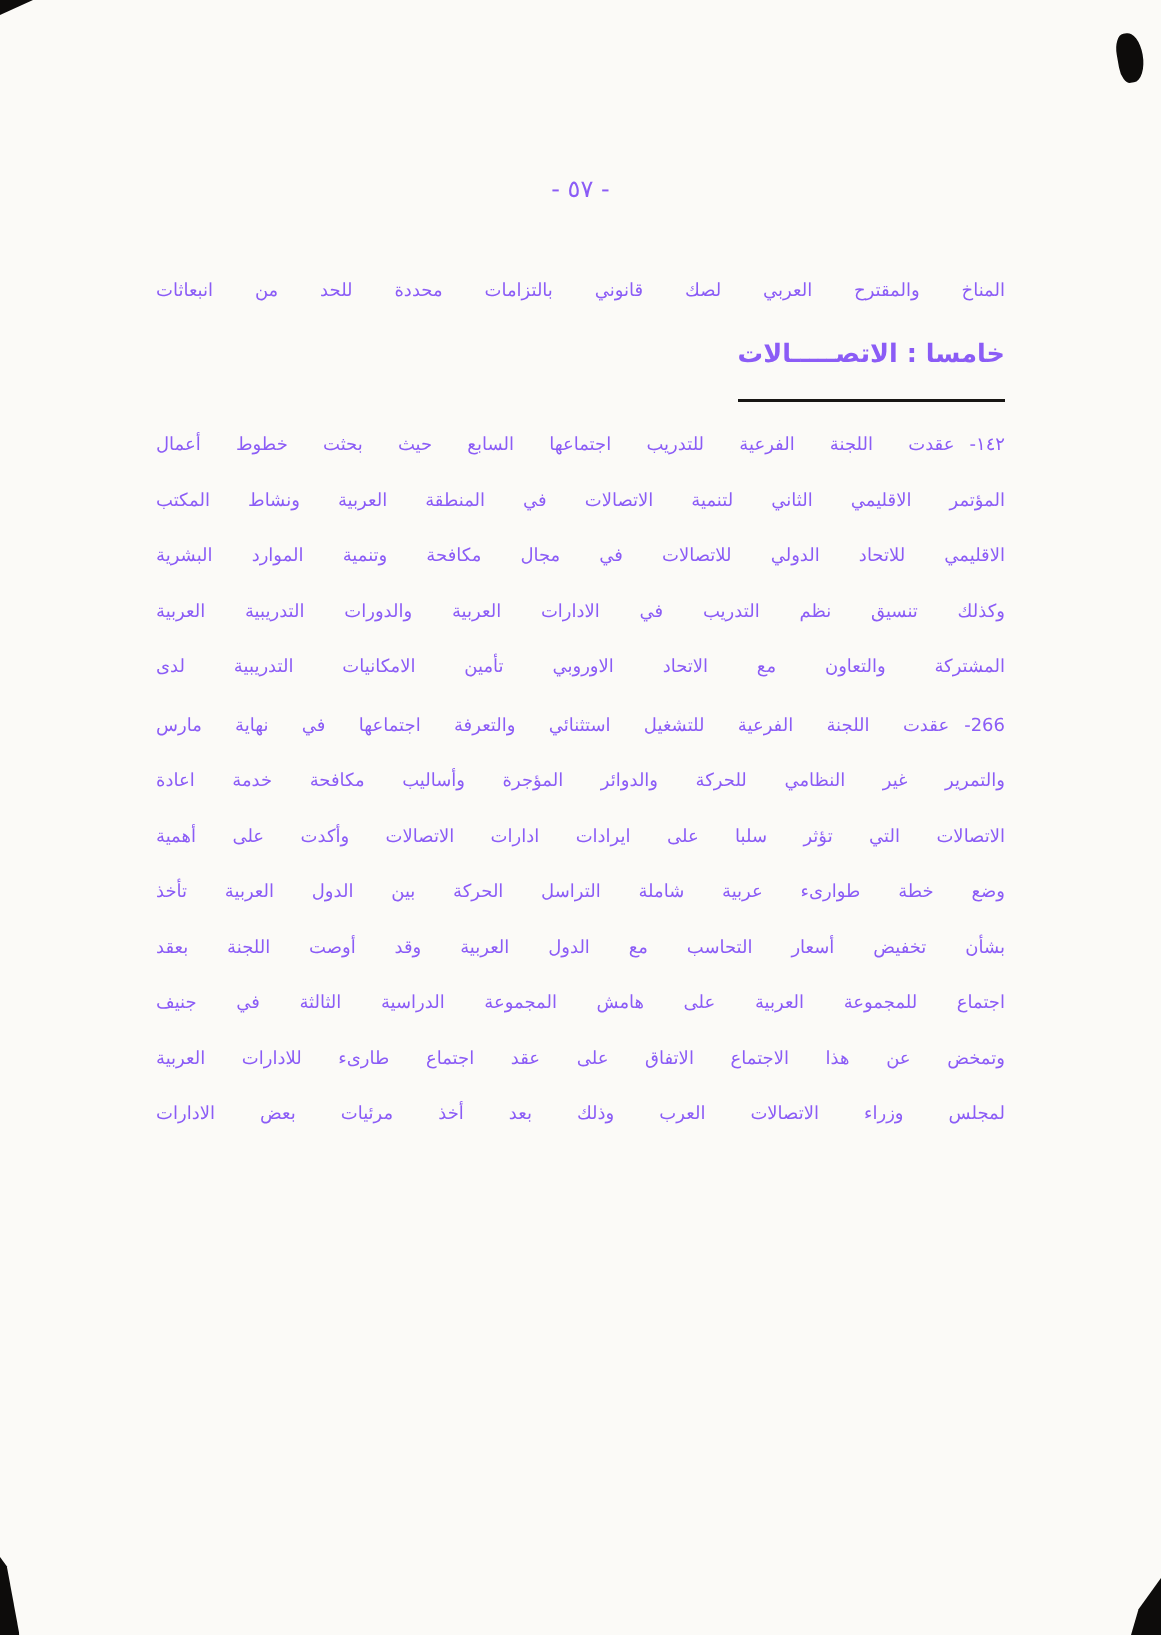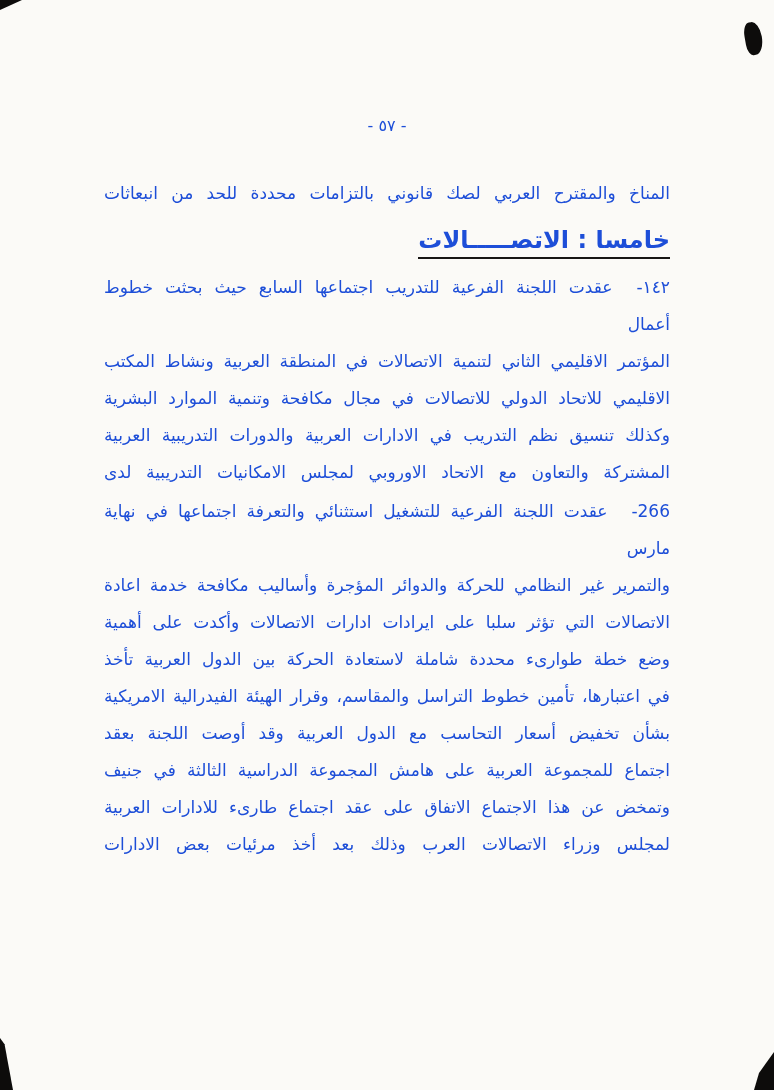--- a/index.html
+++ b/index.html
@@ -9,57 +9,57 @@
     }
     .page {
       position: relative;
       width: 774px;
       height: 1090px;
       margin: 0 auto;
       background: #fbfaf7;
       overflow: hidden;
       direction: rtl;
       font-family: "DejaVu Sans", sans-serif;
-      color: #1d4ed8;
+      color: #8b5cf6;
     }
     .content {
       position: absolute;
       top: 116px;
       right: 104px;
       width: 566px;
     }
     .page-number {
       text-align: center;
       font-size: 16px;
       letter-spacing: 2px;
       margin-bottom: 40px;
     }
     .line {
-      font-size: 17px;
+      font-size: 12px;
       line-height: 37px;
       text-align: justify;
       text-align-last: justify;
       word-spacing: 1px;
     }
     .line.end {
       text-align: right;
       text-align-last: right;
     }
     .item-number {
-      margin-left: 24px;
+      margin-left: 10px;
       white-space: nowrap;
     }
     .heading-row {
       margin: 14px 0 10px 0;
     }
     .section-heading {
       display: inline-block;
-      font-size: 24px;
+      font-size: 17px;
       font-weight: 700;
-      padding-bottom: 3px;
+      padding-bottom: 20px;
       border-bottom: 2px solid #181614;
     }
     .item {
       margin-top: 2px;
     }
     .intro {
       margin-bottom: 4px;
     }
     
     .artifact {
@@ -110,31 +110,30 @@
       <span class="section-heading">خامسا : الاتصـــــالات</span>
     </div>
 
     <div class="item">
       <div class="line">
         <span class="item-number">١٤٢-</span><span>عقدت اللجنة الفرعية للتدريب اجتماعها السابع حيث بحثت خطوط أعمال</span>
       </div>
       <div class="line">المؤتمر الاقليمي الثاني لتنمية الاتصالات في المنطقة العربية ونشاط المكتب</div>
       <div class="line">الاقليمي للاتحاد الدولي للاتصالات في مجال مكافحة وتنمية الموارد البشرية</div>
       <div class="line">وكذلك تنسيق نظم التدريب في الادارات العربية والدورات التدريبية العربية</div>
-      <div class="line">المشتركة والتعاون مع الاتحاد الاوروبي لمجلس الامكانيات التدريبية لدى</div>
+      <div class="line">المشتركة والتعاون مع الاتحاد الاوروبي تأمين الامكانيات التدريبية لدى</div>
     </div>
 
     <div class="item">
       <div class="line">
         <span class="item-number">266-</span><span>عقدت اللجنة الفرعية للتشغيل استثنائي والتعرفة اجتماعها في نهاية مارس</span>
       </div>
       <div class="line">والتمرير غير النظامي للحركة والدوائر المؤجرة وأساليب مكافحة خدمة اعادة</div>
       <div class="line">الاتصالات التي تؤثر سلبا على ايرادات ادارات الاتصالات وأكدت على أهمية</div>
-      <div class="line">وضع خطة طوارىء محددة شاملة لاستعادة الحركة بين الدول العربية تأخذ</div>
-      <div class="line">في اعتبارها، تأمين خطوط التراسل والمقاسم، وقرار الهيئة الفيدرالية الامريكية</div>
+      <div class="line">وضع خطة طوارىء عربية شاملة التراسل الحركة بين الدول العربية تأخذ</div>
       <div class="line">بشأن تخفيض أسعار التحاسب مع الدول العربية وقد أوصت اللجنة بعقد</div>
       <div class="line">اجتماع للمجموعة العربية على هامش المجموعة الدراسية الثالثة في جنيف</div>
       <div class="line">وتمخض عن هذا الاجتماع الاتفاق على عقد اجتماع طارىء للادارات العربية</div>
       <div class="line">لمجلس وزراء الاتصالات العرب وذلك بعد أخذ مرئيات بعض الادارات</div>
     </div>
 
   </div>
 </div>
 
 </body></html>

